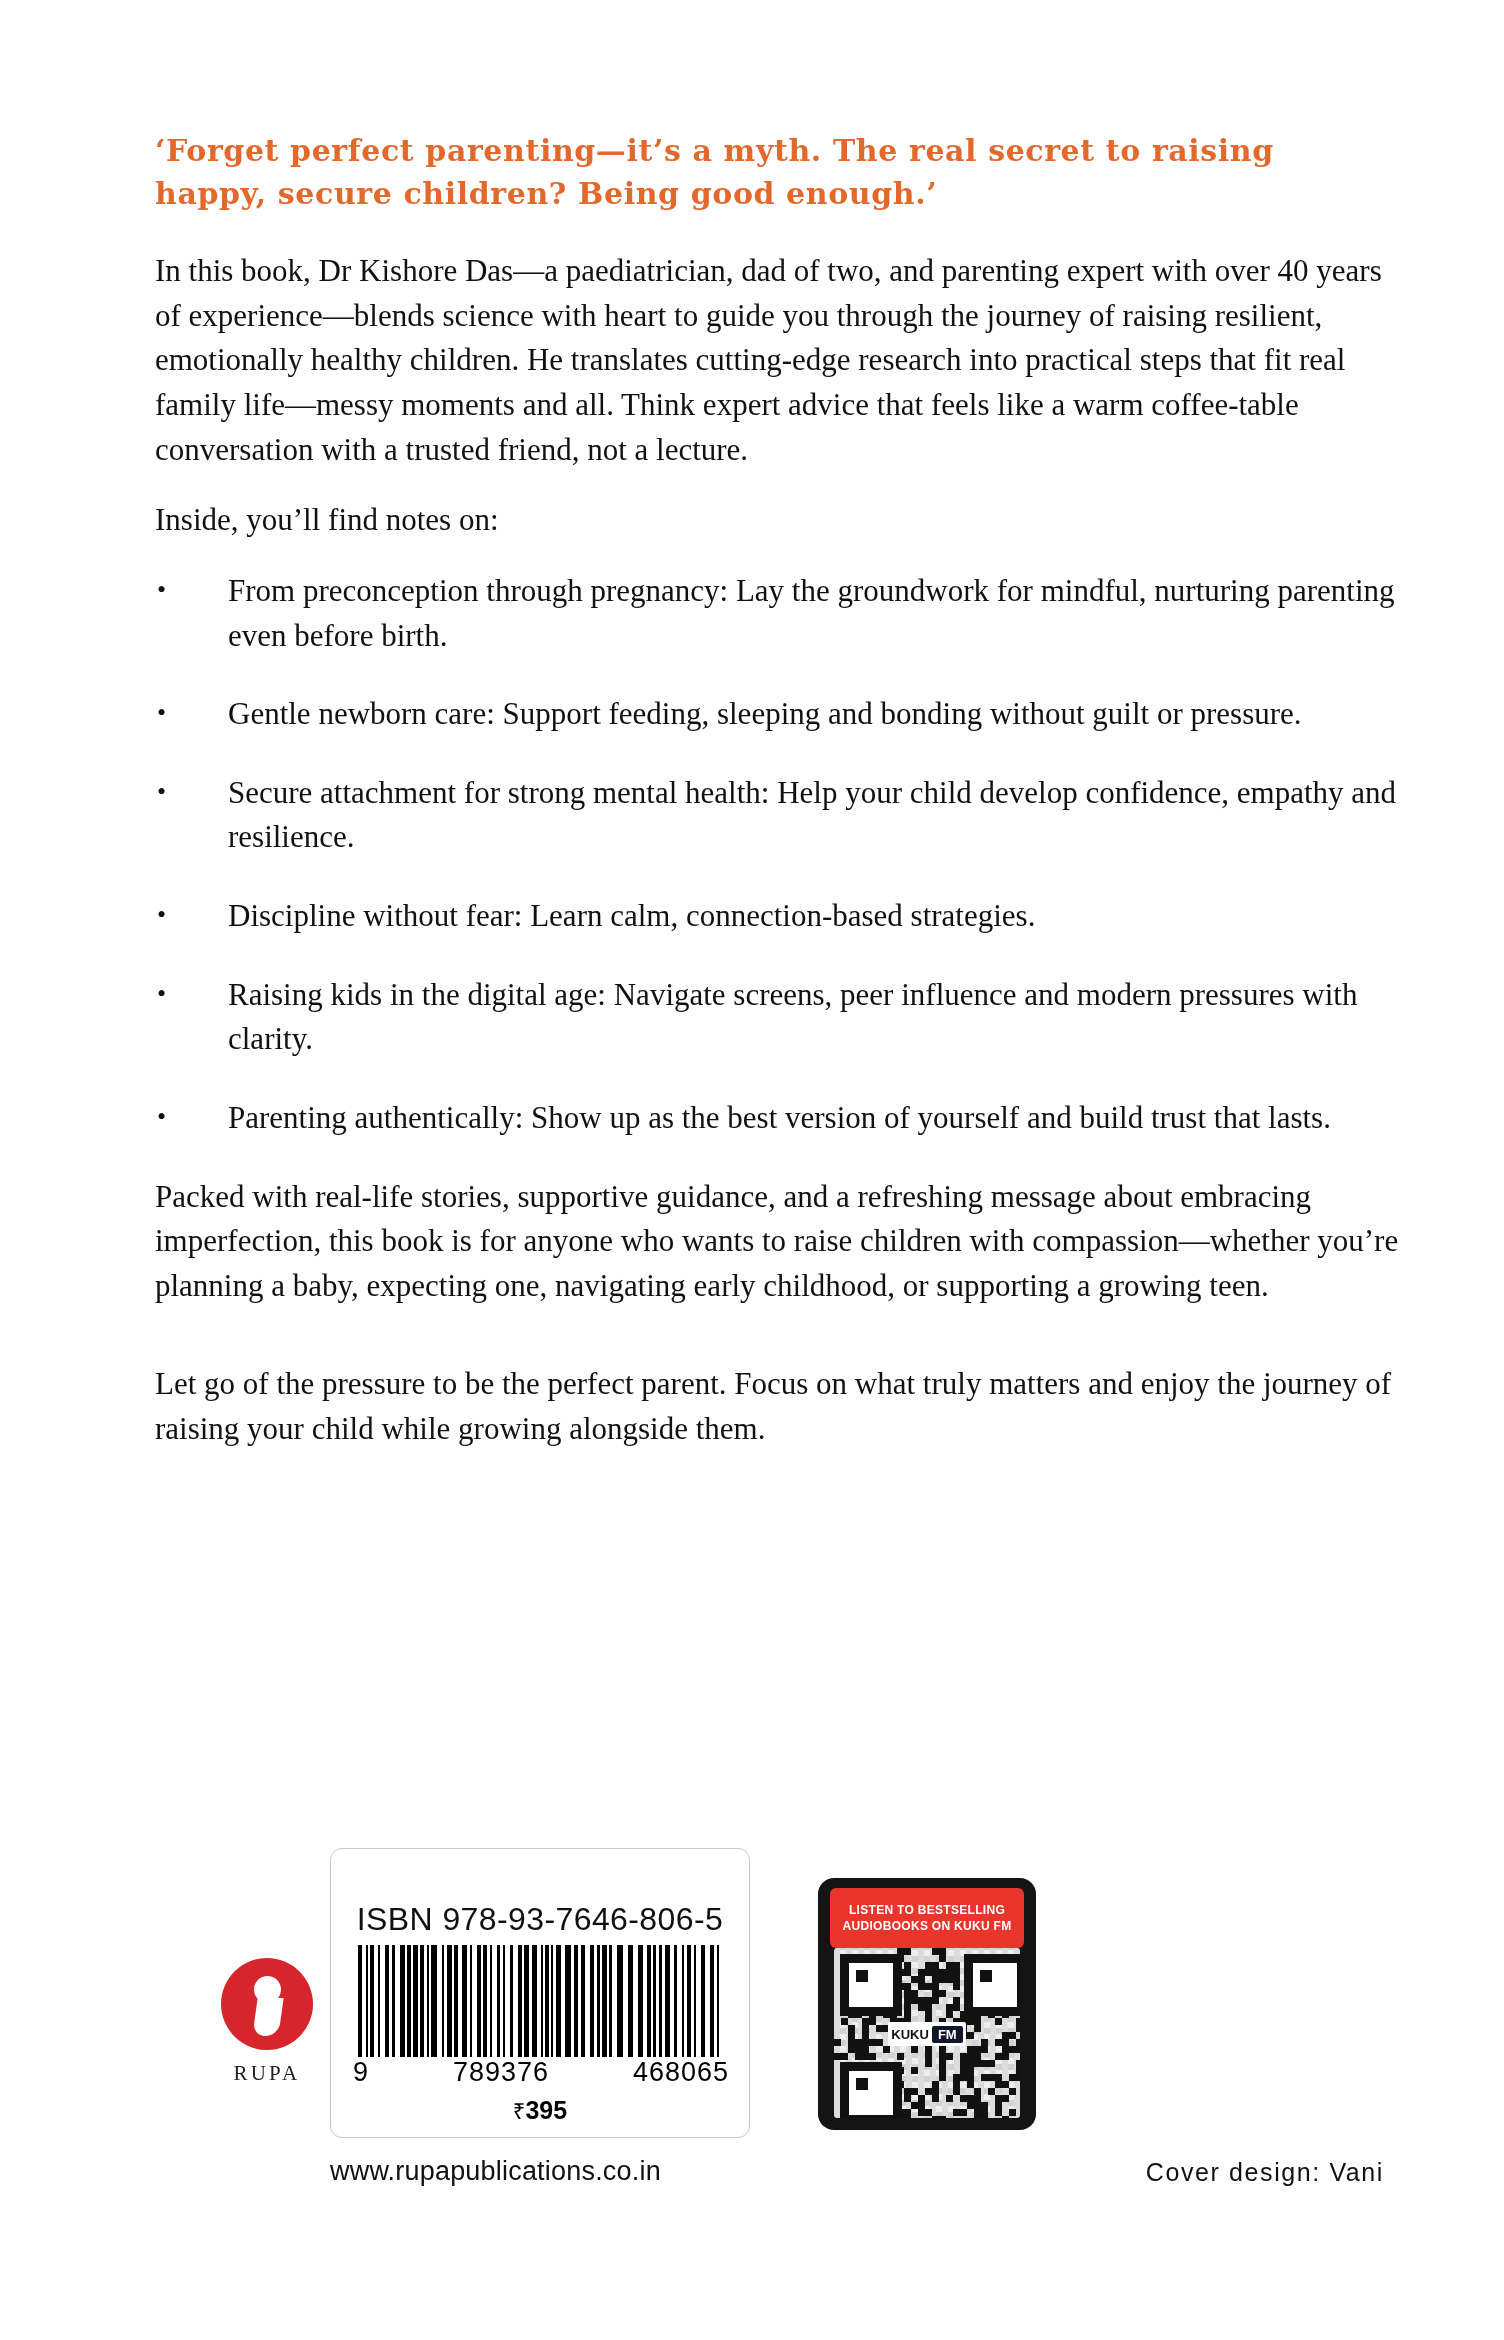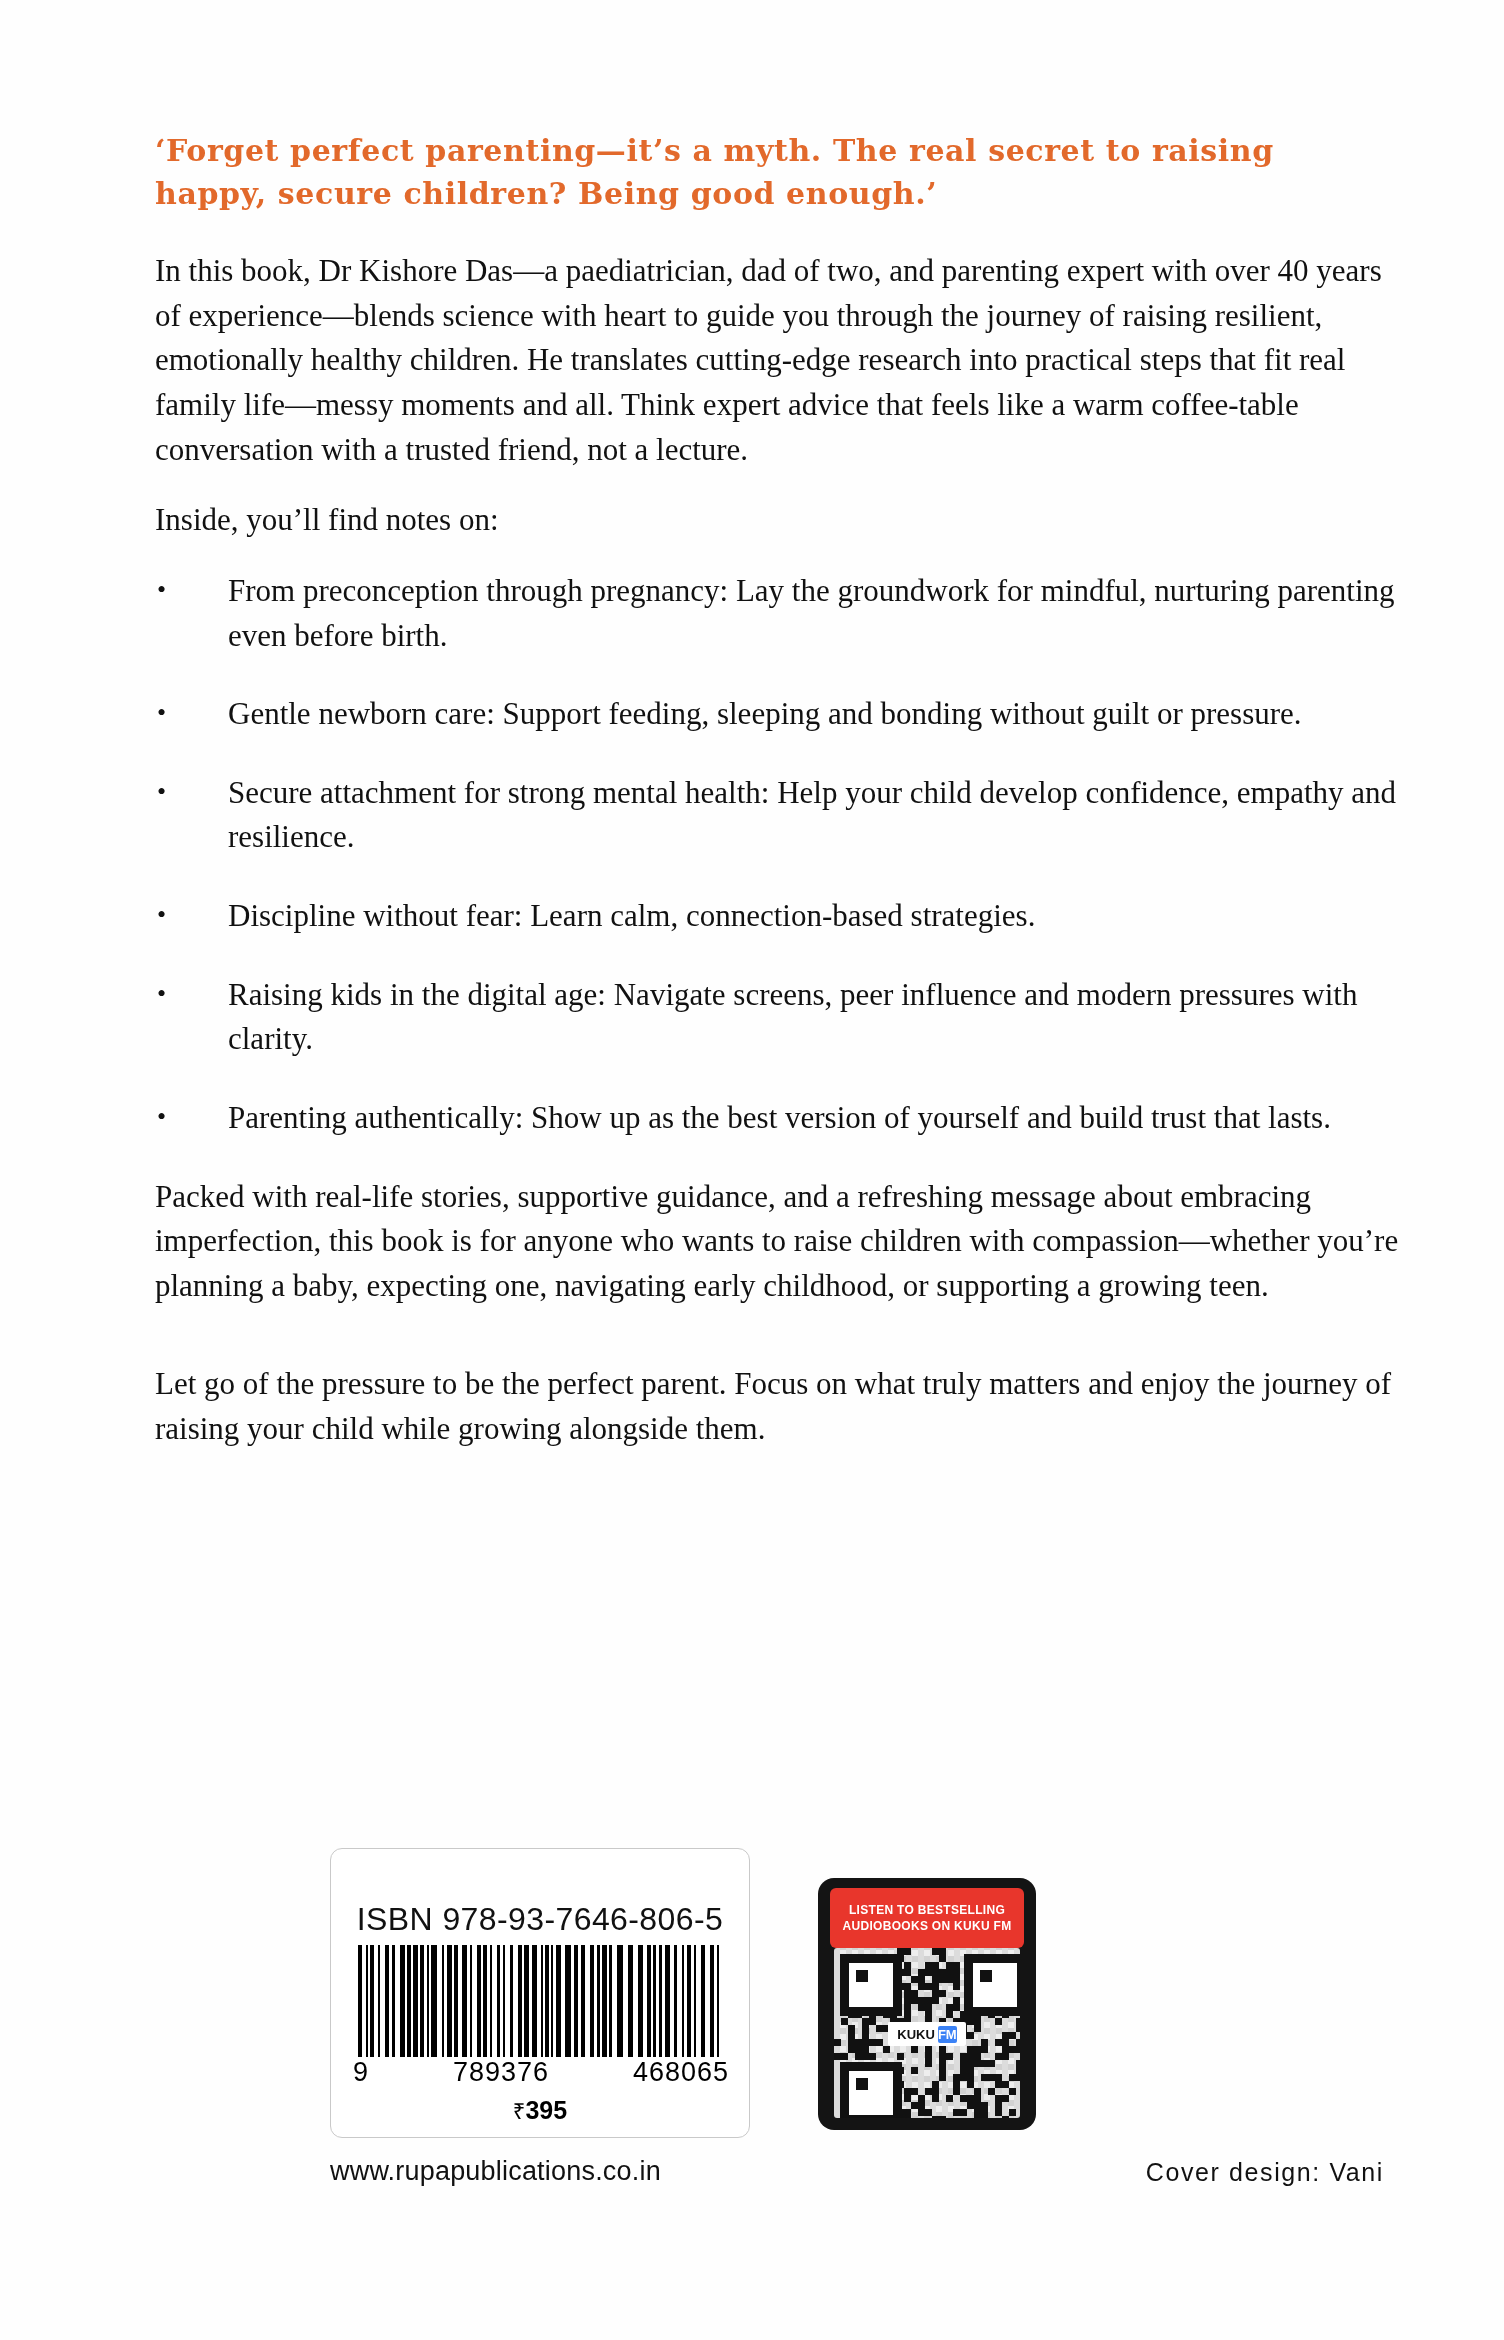--- a/index.html
+++ b/index.html
@@ -307,23 +307,23 @@
     align-items: center;
     justify-content: center;
     border-radius: 2px;
     font-family: "Liberation Sans", sans-serif;
     font-size: 13px;
     font-weight: bold;
     color: #111;
     z-index: 5;
   }
   .qr-badge .fm {
-    background: #3b82f6;
+    background: #0f172a;
     color: #fff;
-    padding: 1px 0;
+    padding: 1px 6px;
     margin-left: 3px;
     border-radius: 2px;
     text-align: center;
   }
 
   .website {
     position: absolute;
     left: 330px;
     top: 366px;
     font-family: "Liberation Sans", sans-serif;
@@ -383,20 +383,24 @@
 
     <p class="body-text">Packed with real-life stories, supportive guidance, and a refreshing message about embracing imperfection, this book is for anyone who wants to raise children with compassion—whether you’re planning a baby, expecting one, navigating early childhood, or supporting a growing teen.</p>
 
     <div class="spacer-lg"></div>
 
     <p class="body-text">Let go of the pressure to be the perfect parent. Focus on what truly matters and enjoy the journey of raising your child while growing alongside them.</p>
   </div>
 
   <div class="bottom">
 
+    <div class="rupa-logo">
+      <div class="rupa-mark"></div>
+      <div class="rupa-word">RUPA</div>
+    </div>
 
 
     <div class="barcode-box">
       <div class="isbn-text">ISBN 978-93-7646-806-5</div>
       <div class="bars" id="bars">
           <i style="width: 4px; margin-right: 4px;"></i>
           <i style="width: 2px; margin-right: 2px;"></i>
           <i style="width: 4px; margin-right: 4px;"></i>
           <i style="width: 2px; margin-right: 5px;"></i>
           <i style="width: 4px; margin-right: 3px;"></i>

